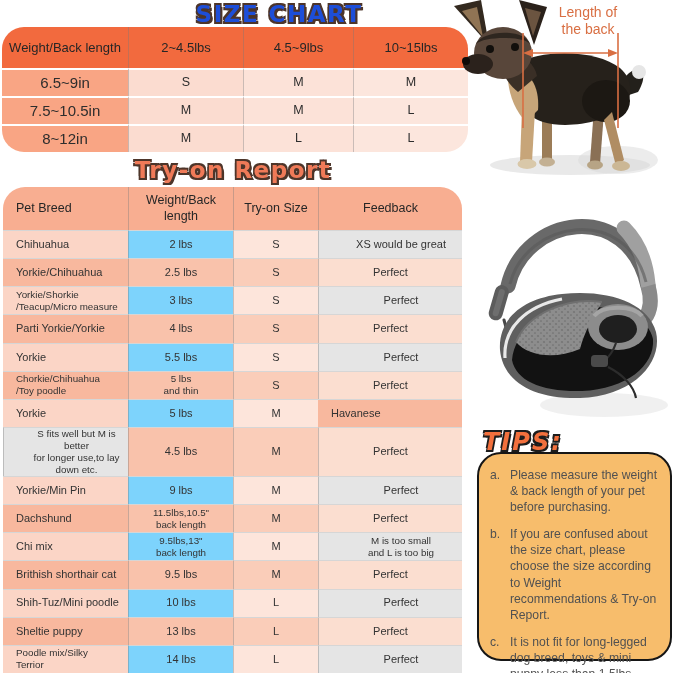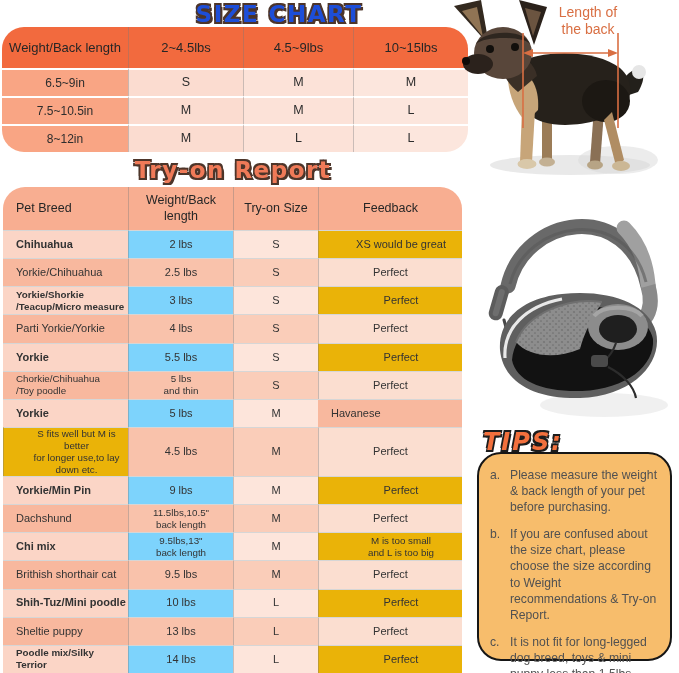--- a/index.html
+++ b/index.html
@@ -22,32 +22,32 @@
   .grid-table{position:absolute;display:grid;overflow:hidden;}
   .cell{display:flex;align-items:center;justify-content:center;text-align:center;
         white-space:pre-line;line-height:1.22;}
   .cell.left{justify-content:flex-start;text-align:left;padding-left:13px;}
   .vline{border-left:1px solid rgba(120,120,120,.38);}
 
   .size-table{left:2px;top:27px;width:466px;height:125px;border-radius:22px;
               grid-template-columns:126px 115px 110px 115px;
               grid-template-rows:41px 1fr 1fr 1fr;}
   .sc-head{background:#F26A3E;font-size:13px;font-weight:500;color:#262626;}
-  .sc-col1{background:#F9A584;font-size:12px;}
+  .sc-col1{background:#F9A584;font-size:15px;}
   .sc-d0{background:#FBDCD0;}.sc-d1{background:#FCE2D8;}.sc-d2{background:#FCE6DD;}
   .sc-body{font-size:12.5px;}
   .sc-bt{border-top:2px solid #fff;}
 
   .tryon-table{left:3px;top:187px;width:459px;height:486px;
                border-radius:22px 22px 0 0;
                grid-template-columns:125px 105px 85px 144px;
                grid-template-rows:43px repeat(15,1fr);}
   .to-head{background:#F8AE91;font-size:12.5px;font-weight:500;color:#262626;}
   .to-d0{background:#F8B89E;}.to-d1{background:#F9C2AB;}.to-d2{background:#FACDB9;}.to-d3{background:#FBDED0;}
-  .to-l0{background:#FBD5C6;font-weight:bold;}.to-l1{background:#7dd3fc;}.to-l2{background:#FDE5DB;}.to-l3{background:#eab308;padding-left:21px;}
+  .to-l0{background:#FBD5C6;}.to-l1{background:#7dd3fc;}.to-l2{background:#FDE5DB;}.to-l3{background:#e5e5e5;padding-left:21px;}
   .to-body{font-size:11px;color:#333;}
   .to-body.two-line{font-size:9.8px;}
   .to-bt{border-top:1px solid #d6d6d6;}
 
   
   .dog-figure{position:absolute;left:448px;top:0;width:211px;height:180px;}
   .dog-figure svg{position:absolute;left:0;top:0;}
   .back-annot{position:absolute;left:95px;top:4px;width:90px;text-align:center;
               font-size:14px;font-weight:500;color:#D96F43;white-space:pre-line;line-height:1.2;}
 

